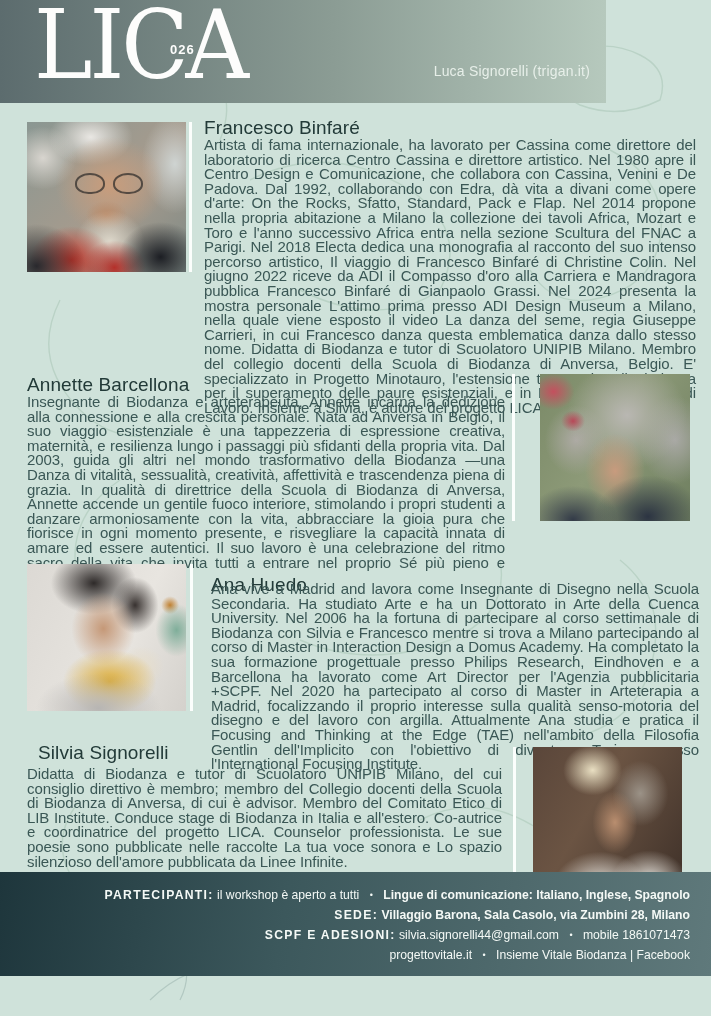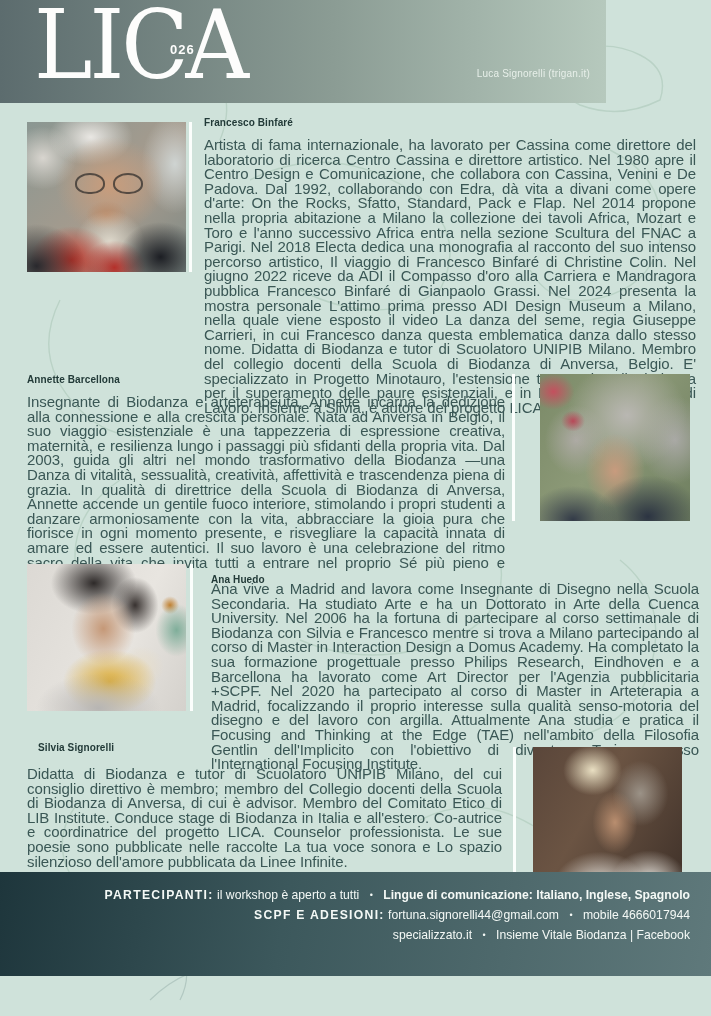--- a/index.html
+++ b/index.html
@@ -26,25 +26,25 @@
     font-family:"DejaVu Serif","Liberation Serif",serif;
     font-size:88px;line-height:1.1;letter-spacing:-3px;color:var(--logo-color);
     transform:scaleY(1.08);transform-origin:top left;
   }
   .issue{
     position:absolute;left:170px;top:42px;color:var(--logo-color);
     font-size:13px;font-weight:bold;letter-spacing:1px;
   }
   .credit{
     position:absolute;right:16px;bottom:24px;color:#e7efe9;
-    font-size:10px;letter-spacing:.2px;
+    font-size:14px;letter-spacing:.2px;
   }
   
   .name{
-    position:absolute;z-index:2;font-size:10px;font-weight:bold;
+    position:absolute;z-index:2;font-size:19px;font-weight:normal;
     color:var(--heading-color);letter-spacing:.1px;
   }
   .bio{
     position:absolute;z-index:2;font-size:15px;line-height:14.6px;
     text-align:justify;letter-spacing:-.1px;color:var(--body-color);
     hyphens:auto;-webkit-hyphens:auto;
   }
   .rule{position:absolute;z-index:2;width:3px;background:var(--rule-color);}
   .photo{position:absolute;z-index:2;}
   
@@ -165,26 +165,30 @@
 
   <div class="footer">
     <div class="f-lines">
       <div>
         <span class="f-label">PARTECIPANTI:</span>
         <span>il workshop è aperto a tutti</span>
         <span class="bullet">•</span>
         <span class="f-bold">Lingue di comunicazione: Italiano, Inglese, Spagnolo</span>
       </div>
       <div>
-        <span class="f-label">SCPF E ADESIONI:</span>
-        <span>fortuna.signorelli44@gmail.com</span>
-        <span class="bullet">•</span>
-        <span>mobile 4666017944</span>
+        <span class="f-label">SEDE:</span>
+        <span class="f-bold">Villaggio Barona, Sala Casolo, via Zumbini 28, Milano</span>
       </div>
       <div>
-        <span>specializzato.it</span>
+        <span class="f-label">SCPF E ADESIONI:</span>
+        <span>silvia.signorelli44@gmail.com</span>
+        <span class="bullet">•</span>
+        <span>mobile 1861071473</span>
+      </div>
+      <div>
+        <span>progettovitale.it</span>
         <span class="bullet">•</span>
         <span>Insieme Vitale Biodanza | Facebook</span>
       </div>
     </div>
   </div>
 
 </div>
 
 </body></html>

